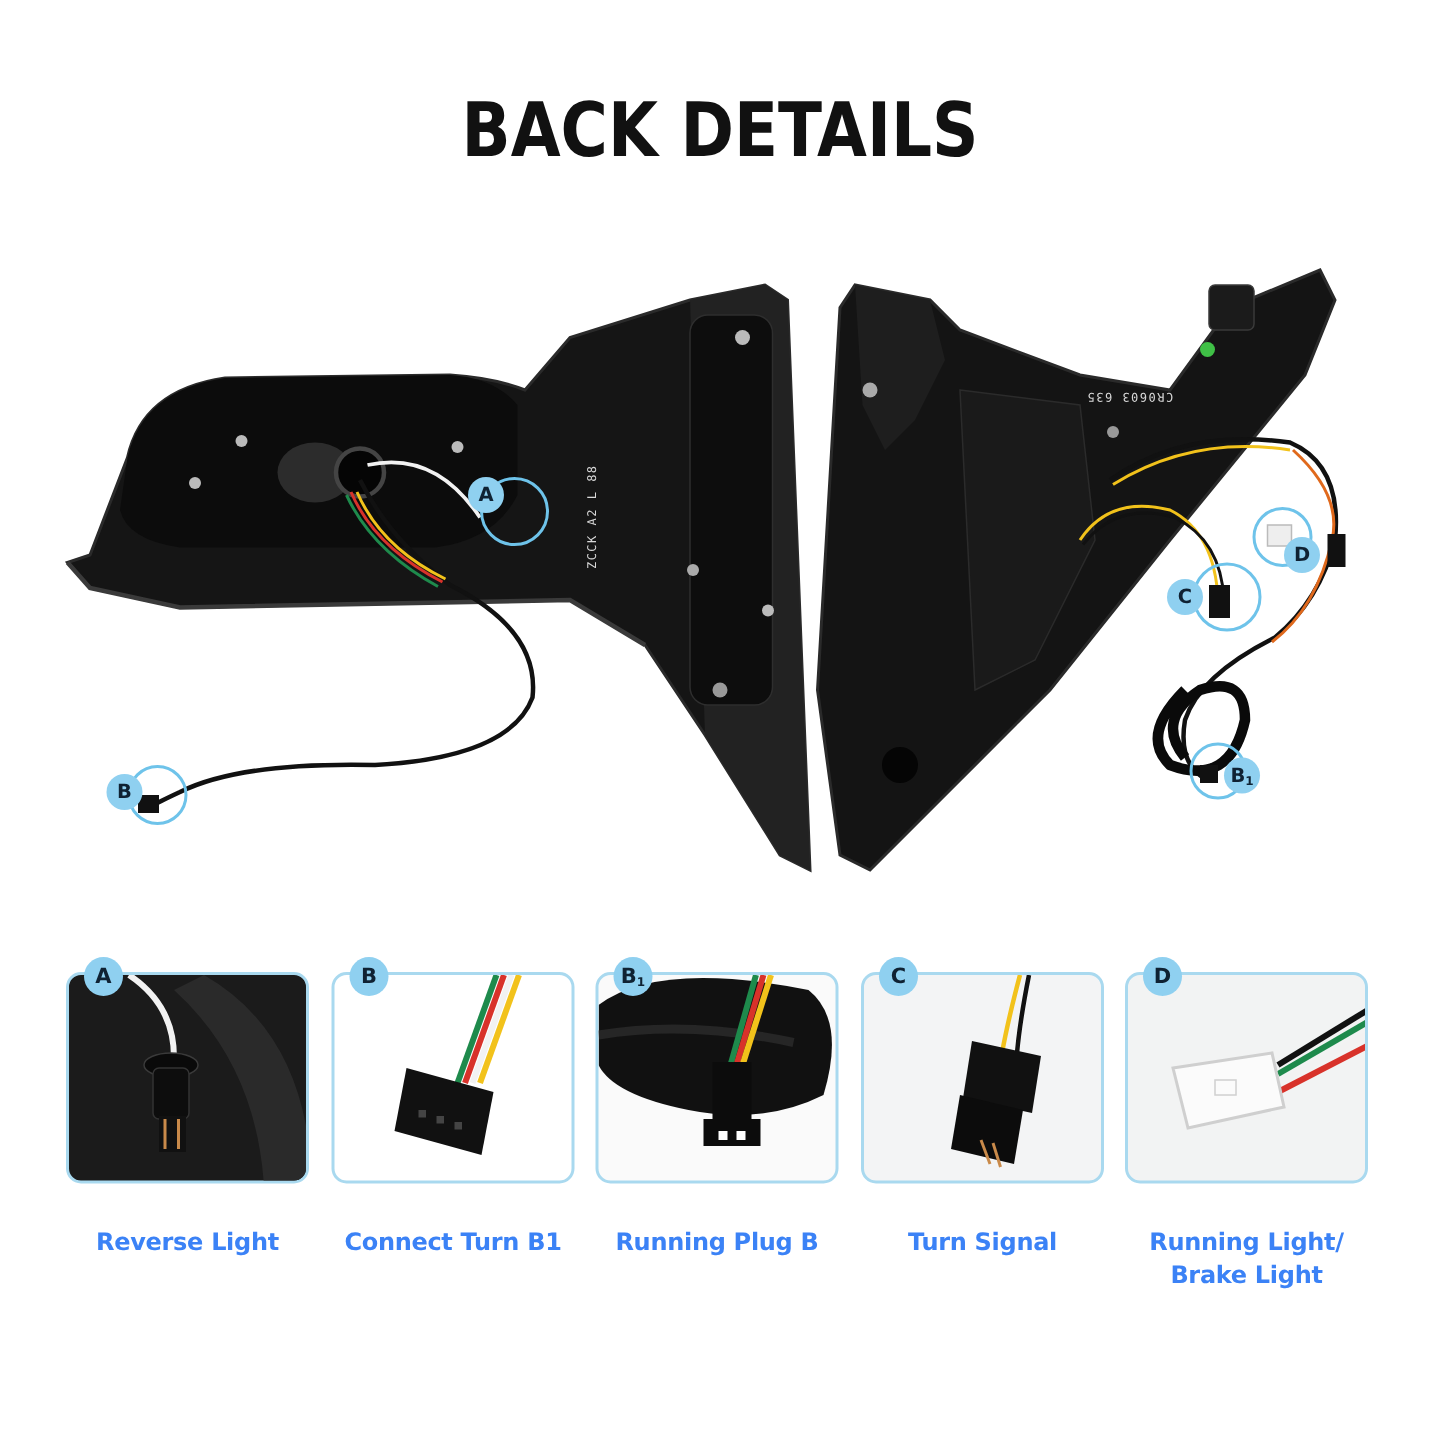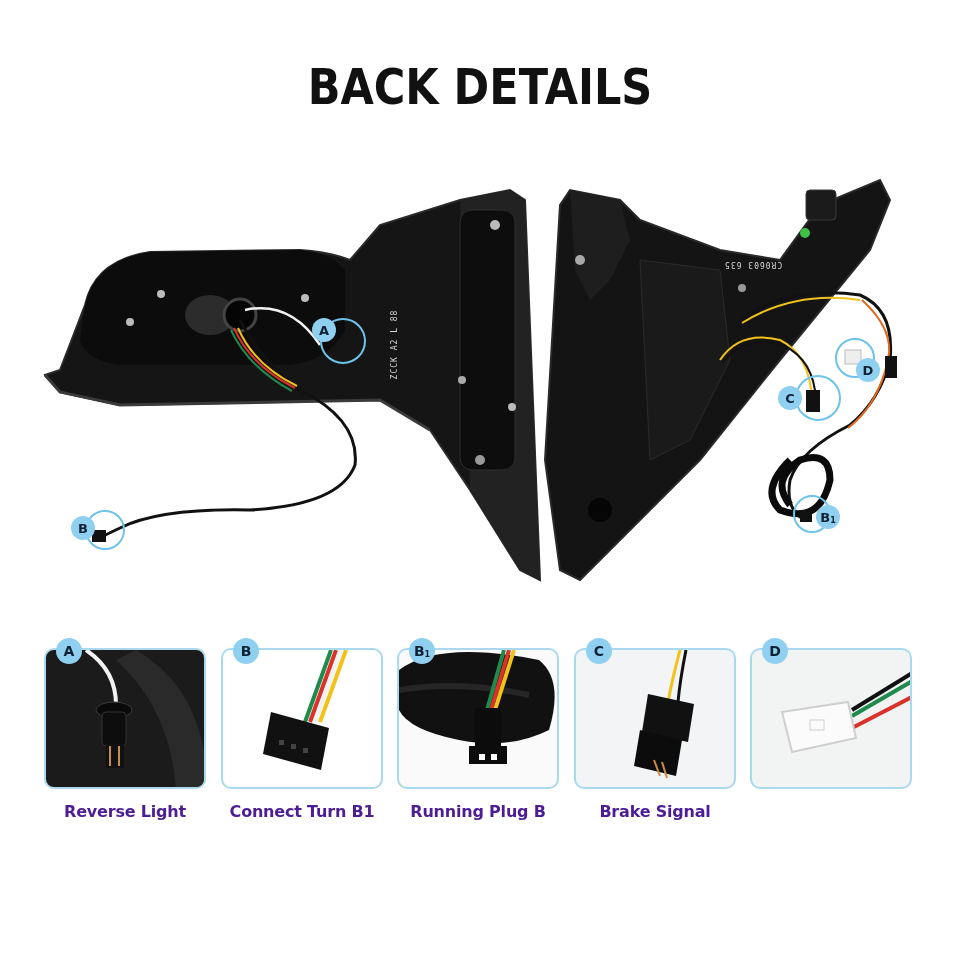--- a/index.html
+++ b/index.html
@@ -39,22 +39,22 @@
   }
   .card-frame.dark { background: #1b1b1b; }
   .card-frame svg { position: absolute; left: 0; top: 0; }
   .card-badge {
     position: absolute; left: 12px; top: -10px; width: 26px; height: 26px; border-radius: 50%;
     background: #8fd0f0; color: #0f2233; font-weight: bold; font-size: 14px;
     display: flex; align-items: center; justify-content: center; z-index: 2;
   }
   .card-badge .sub { font-size: 8px; margin-top: 7px; }
   .card-caption {
-    margin-top: 12px; text-align: center; font-size: 16px; font-weight: bold;
-    color: #4c1d95; line-height: 22px; letter-spacing: -0.2px;
+    margin-top: 28px; text-align: center; font-size: 16px; font-weight: bold;
+    color: #3b82f6; line-height: 22px; letter-spacing: -0.2px;
   }
 </style>
 </head>
 <body>
 
 <h1 class="title">BACK DETAILS</h1>
 
 <div class="product-area">
   <svg width="960" height="440" viewBox="0 0 960 440">
 
@@ -210,32 +210,36 @@
     <div class="card-frame" style="background:#f3f4f5;">
       <svg width="162" height="141" viewBox="0 0 162 141">
         <path d="M104 0 Q96 30 92 52" stroke="#f2c21b" stroke-width="3" fill="none"></path>
         <path d="M110 0 Q104 30 102 52" stroke="#111" stroke-width="3" fill="none"></path>
         <path d="M72 44 L118 54 L112 92 L66 82 Z" fill="#111"></path>
         <path d="M64 80 L106 90 L100 126 L58 116 Z" fill="#0c0c0c"></path>
         <line x1="78" y1="110" x2="84" y2="126" stroke="#c98a4a" stroke-width="2"></line>
         <line x1="86" y1="112" x2="91" y2="128" stroke="#c98a4a" stroke-width="2"></line>
       </svg>
     </div>
-    <div class="card-caption">Brake Signal</div>
+    <div class="card-caption">Turn Signal</div>
   </div>
 
   <div class="card" style="left:706px;">
     <div class="card-badge">
         <span>D</span>
         <span class="sub"></span>
       </div>
     <div class="card-frame" style="background:#f2f3f3;">
       <svg width="162" height="141" viewBox="0 0 162 141">
         <line x1="100" y1="60" x2="162" y2="22" stroke="#111" stroke-width="4"></line>
         <line x1="100" y1="66" x2="162" y2="30" stroke="#1e8a4c" stroke-width="4"></line>
         <line x1="100" y1="72" x2="162" y2="38" stroke="#f2f2f2" stroke-width="4"></line>
         <line x1="100" y1="78" x2="162" y2="46" stroke="#d8322a" stroke-width="4"></line>
         <path d="M30 62 L96 52 L104 88 L40 102 Z" fill="#fbfbfb" stroke="#cfcfcf" stroke-width="2"></path>
         <rect x="58" y="70" width="14" height="10" fill="none" stroke="#d0d0d0"></rect>
       </svg>
     </div>
+    <div class="card-caption">
+      <div>Running Light/</div>
+      <div>Brake Light</div>
+    </div>
   </div>
 </div>
 
 </body></html>

